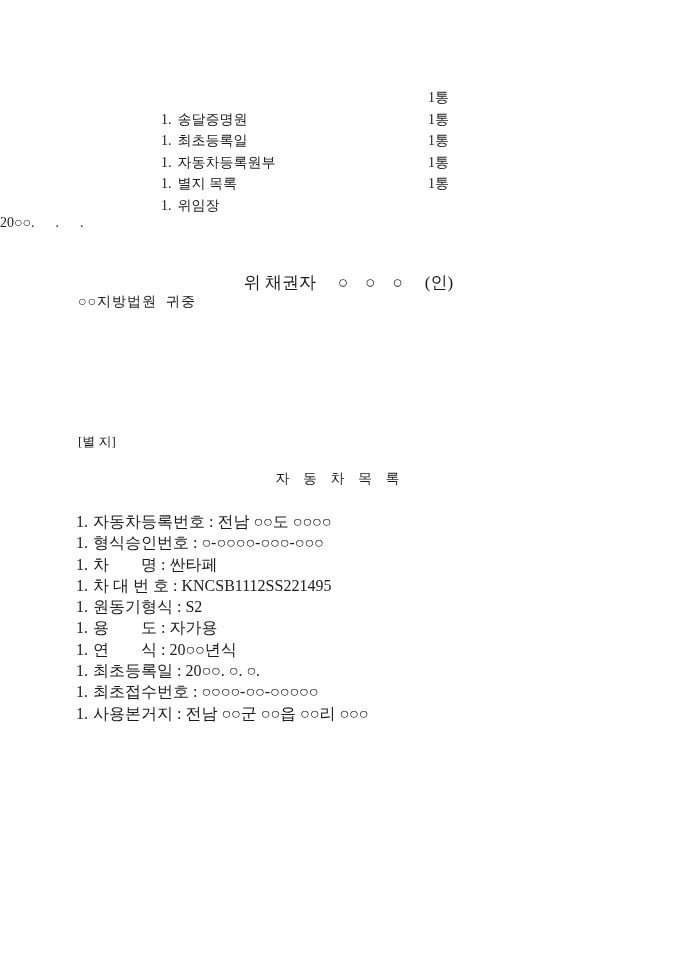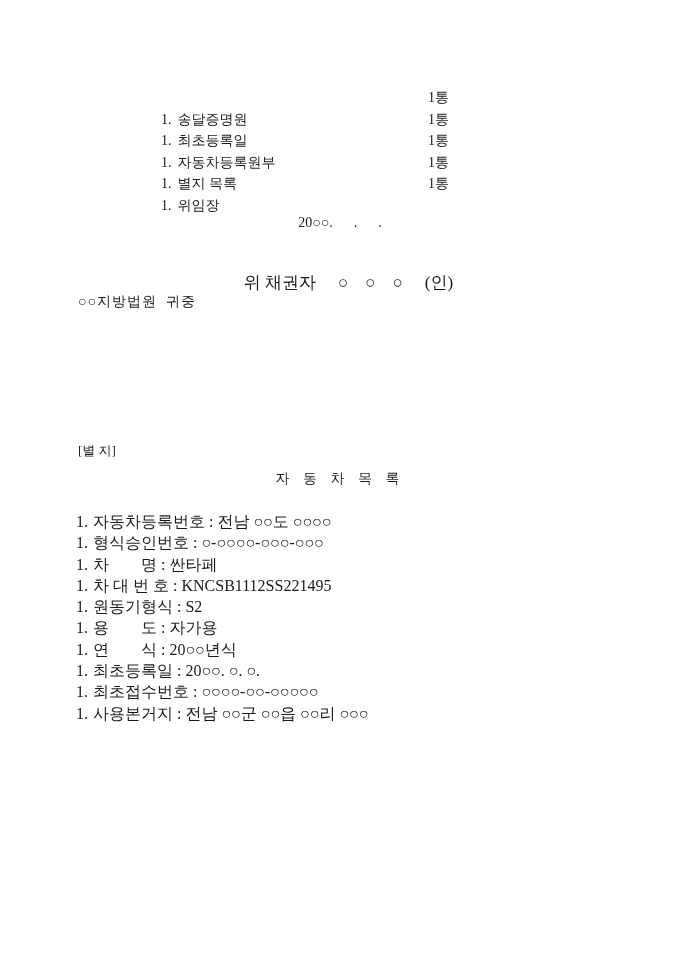--- a/index.html
+++ b/index.html
@@ -36,40 +36,40 @@
   .attach-count {
     position: absolute;
     left: 288px;
     top: 0;
   }
 
   .date-line {
     top: 215px;
     left: 0;
     width: 100%;
-    text-align: center;
+    text-align: left;
     font-size: 14px;
   }
   .signature-line {
     top: 251px;
     left: 0;
     width: 100%;
     text-align: center;
     font-size: 17px;
   }
   .sig-name { margin-left: 22px; }
   .sig-seal { margin-left: 22px; }
   .court-line {
     top: 293px;
     left: 78px;
     font-size: 14px;
     letter-spacing: 1px;
   }
   .annex-tag {
-    top: 442px;
+    top: 433px;
     left: 78px;
     font-size: 13px;
     font-family: Liberation Serif, serif;
   }
   .annex-title {
     top: 470px;
     left: 0;
     width: 100%;
     text-align: center;
     font-size: 14px;

